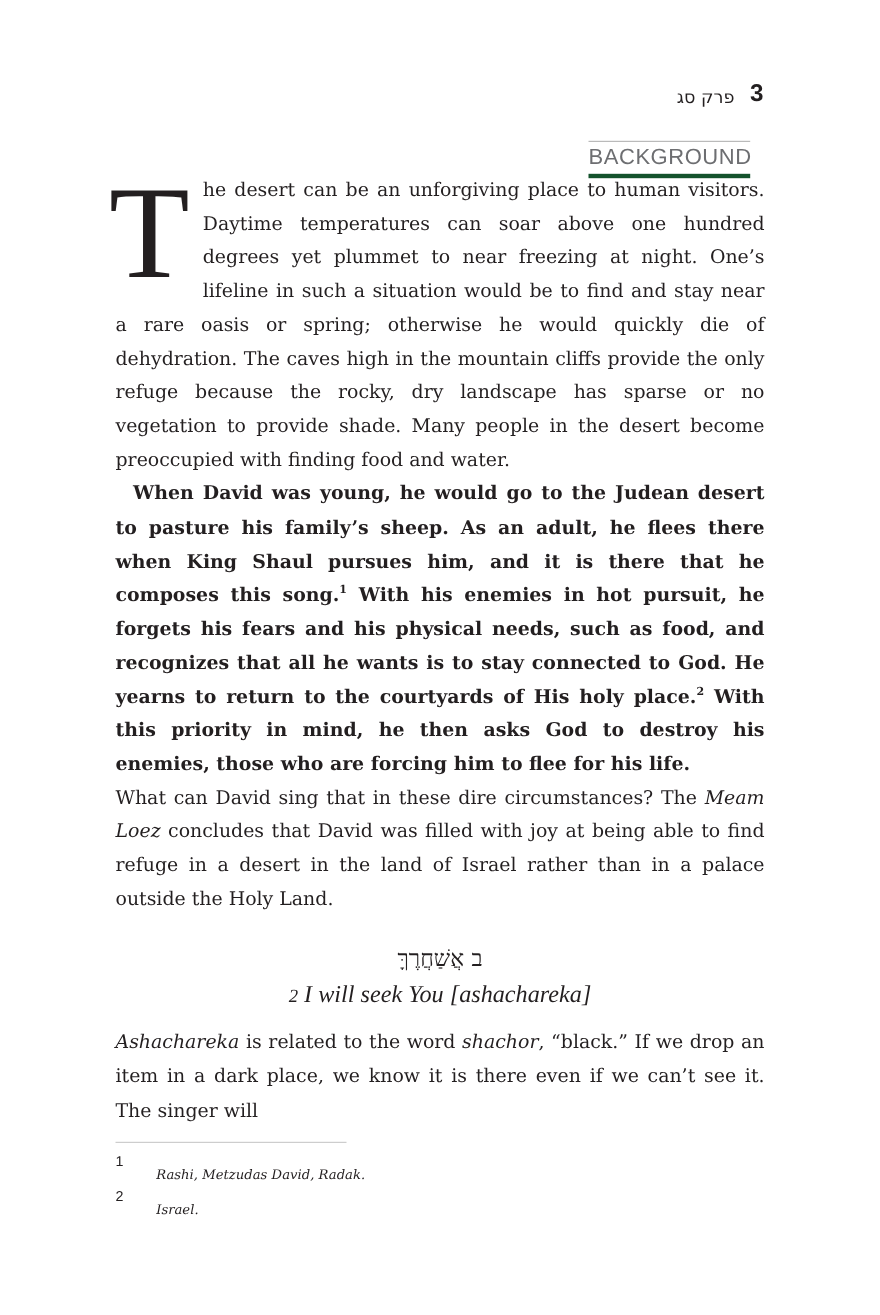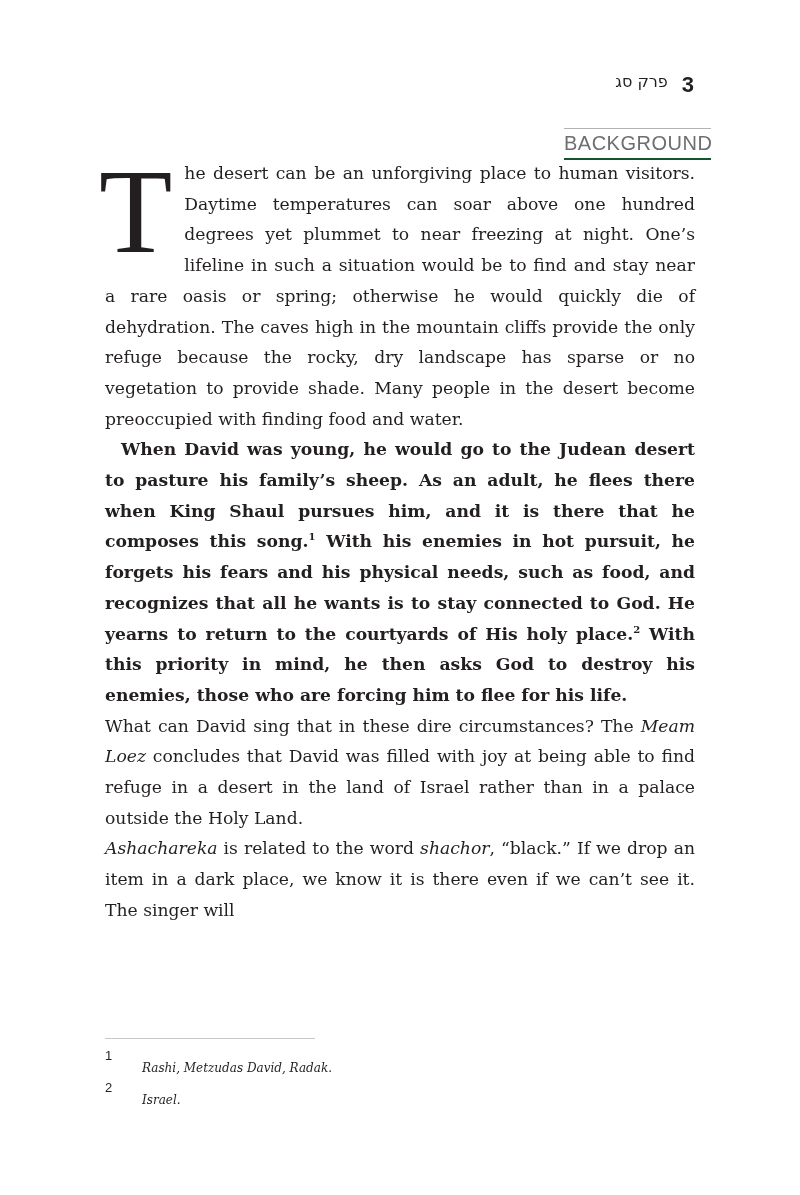--- a/index.html
+++ b/index.html
@@ -1,23 +1,23 @@
 <!DOCTYPE html>
 <html><head>
 <meta charset="utf-8">
 <style>
   html, body { margin: 0; padding: 0; background: #ffffff; }
   body { width: 800px; height: 1195px; position: relative; overflow: hidden; color: #231f20; }
   .page { position: absolute; left: 0; top: 0; width: 800px; height: 1195px; }
 
-  .running-head { position: absolute; top: 72px; right: 106px; display: flex; align-items: flex-start; gap: 14px; }
+  .running-head { position: absolute; top: 72px; right: 106px; display: flex; align-items: flex-end; gap: 14px; }
   .rh-hebrew { font-family: "DejaVu Sans", sans-serif; font-size: 16px; color: #231f20; direction: rtl; }
   .rh-number { font-family: "Liberation Sans", sans-serif; font-size: 22px; font-weight: bold; color: #231f20; }
 
-  .section-label { position: absolute; top: 128px; right: 89px; width: 147px; border-top: 1px solid #b3b3b3; border-bottom: 2px solid #14532d; padding: 3px 0 3px 0; text-align: right; }
+  .section-label { position: absolute; top: 128px; right: 118px; width: 147px; border-top: 1px solid #b3b3b3; border-bottom: 4px solid #14532d; padding: 3px 0 3px 0; text-align: right; }
   .section-label span { font-family: "Liberation Sans", sans-serif; font-size: 20px; letter-spacing: 0.5px; color: #6d6e71; }
 
   .body-text { position: absolute; left: 105px; top: 158px; width: 590px; font-family: "DejaVu Serif", serif; font-size: 17.2px; line-height: 30.7px; color: #231f20; }
   .body-text p { margin: 0; text-align: justify; text-align-last: left; }
   .p-indent { text-indent: 16px; font-weight: bold; }
 
   .dropcap { float: left; font-family: "Liberation Serif", serif; font-size: 120px; line-height: 96px; height: 98px; margin: 6px 12px 0 -6px; color: #231f20; }
 
   sup.fn { font-size: 10px; line-height: 0; vertical-align: super; }
 
@@ -46,20 +46,24 @@
     <span>BACKGROUND</span>
   </div>
 
   <div class="body-text">
     <p><span class="dropcap">T</span><span>he desert can be an unforgiving place to human visitors. Daytime temperatures can soar above one hundred degrees yet plummet to near freezing at night. One’s lifeline in such a situation would be to find and stay near a rare oasis or spring; otherwise he would quickly die of dehydration. The caves high in the mountain cliffs provide the only refuge because the rocky, dry landscape has sparse or no vegetation to provide shade. Many people in the desert become preoccupied with finding food and water.</span></p>
 
     <p class="p-indent"><span>When David was young, he would go to the Judean desert to pasture his family’s sheep. As an adult, he flees there when King Shaul pursues him, and it is there that he composes this song.</span><sup class="fn">1</sup><span> With his enemies in hot pursuit, he forgets his fears and his physical needs, such as food, and recognizes that all he wants is to stay connected to God. He yearns to return to the courtyards of His holy place.</span><sup class="fn">2</sup><span> With this priority in mind, he then asks God to destroy his enemies, those who are forcing him to flee for his life.</span></p>
 
     <p><span>What can David sing that in these dire circumstances? The </span><i>Meam Loez</i><span> concludes that David was filled with joy at being able to find refuge in a desert in the land of Israel rather than in a palace outside the Holy Land.</span></p>
 
+    <div class="verse-block">
+      <div class="verse-hebrew"><span>ב</span> <span>אֲשַׁחֲרֶךָּ</span></div>
+      <div class="verse-english"><span class="verse-num">2</span> <span>I will seek You [ashachareka]</span></div>
+    </div>
     <p><i>Ashachareka</i><span> is related to the word </span><i>shachor</i><span>, “black.” If we drop an item in a dark place, we know it is there even if we can’t see it. The singer will</span></p>
   </div>
 
   <div class="footnote-rule"></div>
   <div class="footnotes">
     <div class="fn-row">
       <span class="fn-num">1</span>
       <span class="fn-text">Rashi, Metzudas David, Radak.</span>
     </div>
     <div class="fn-row">

